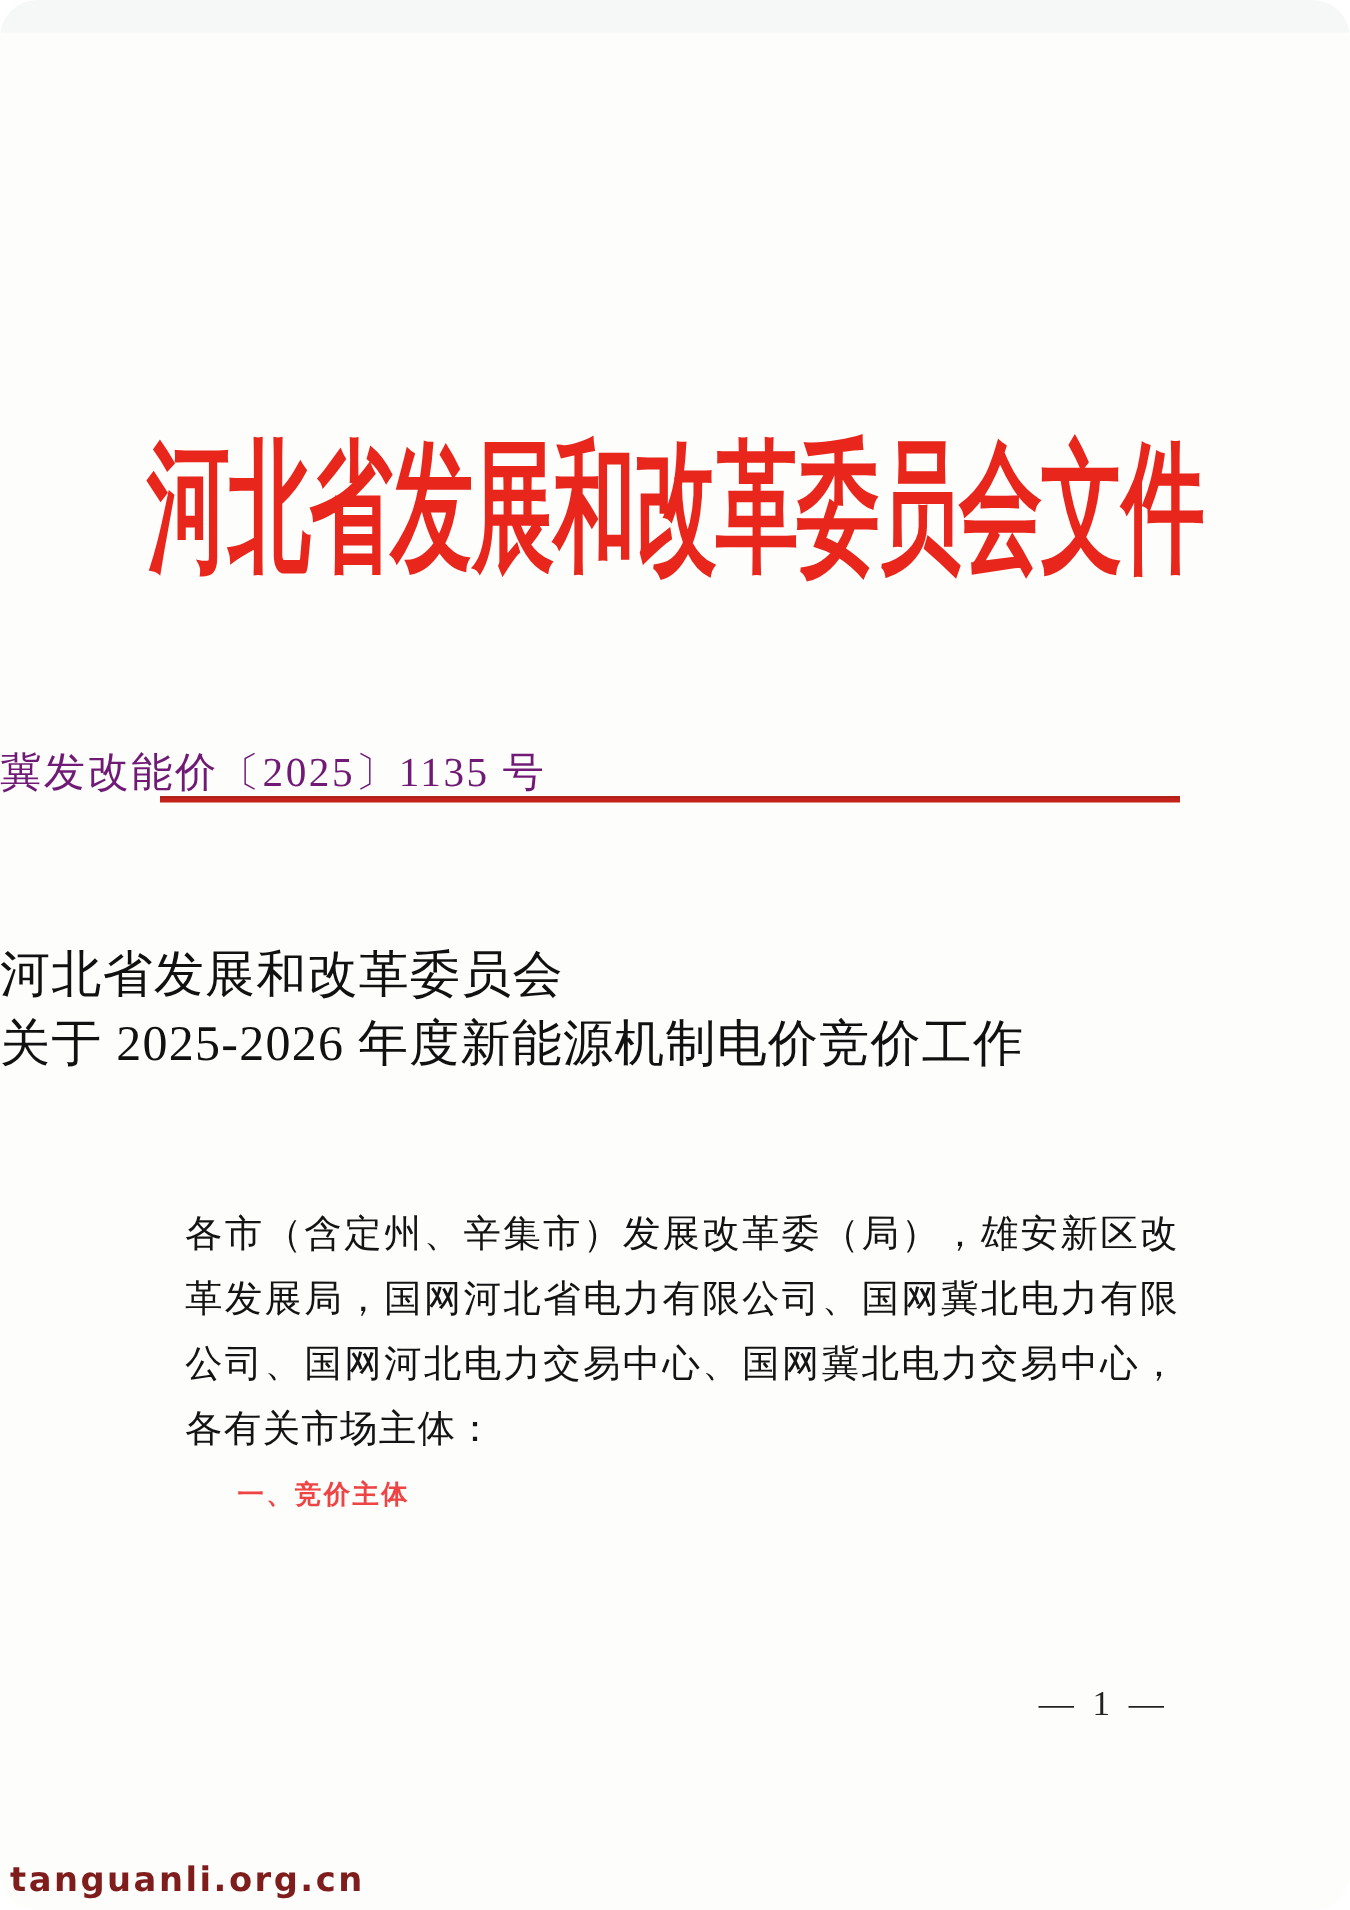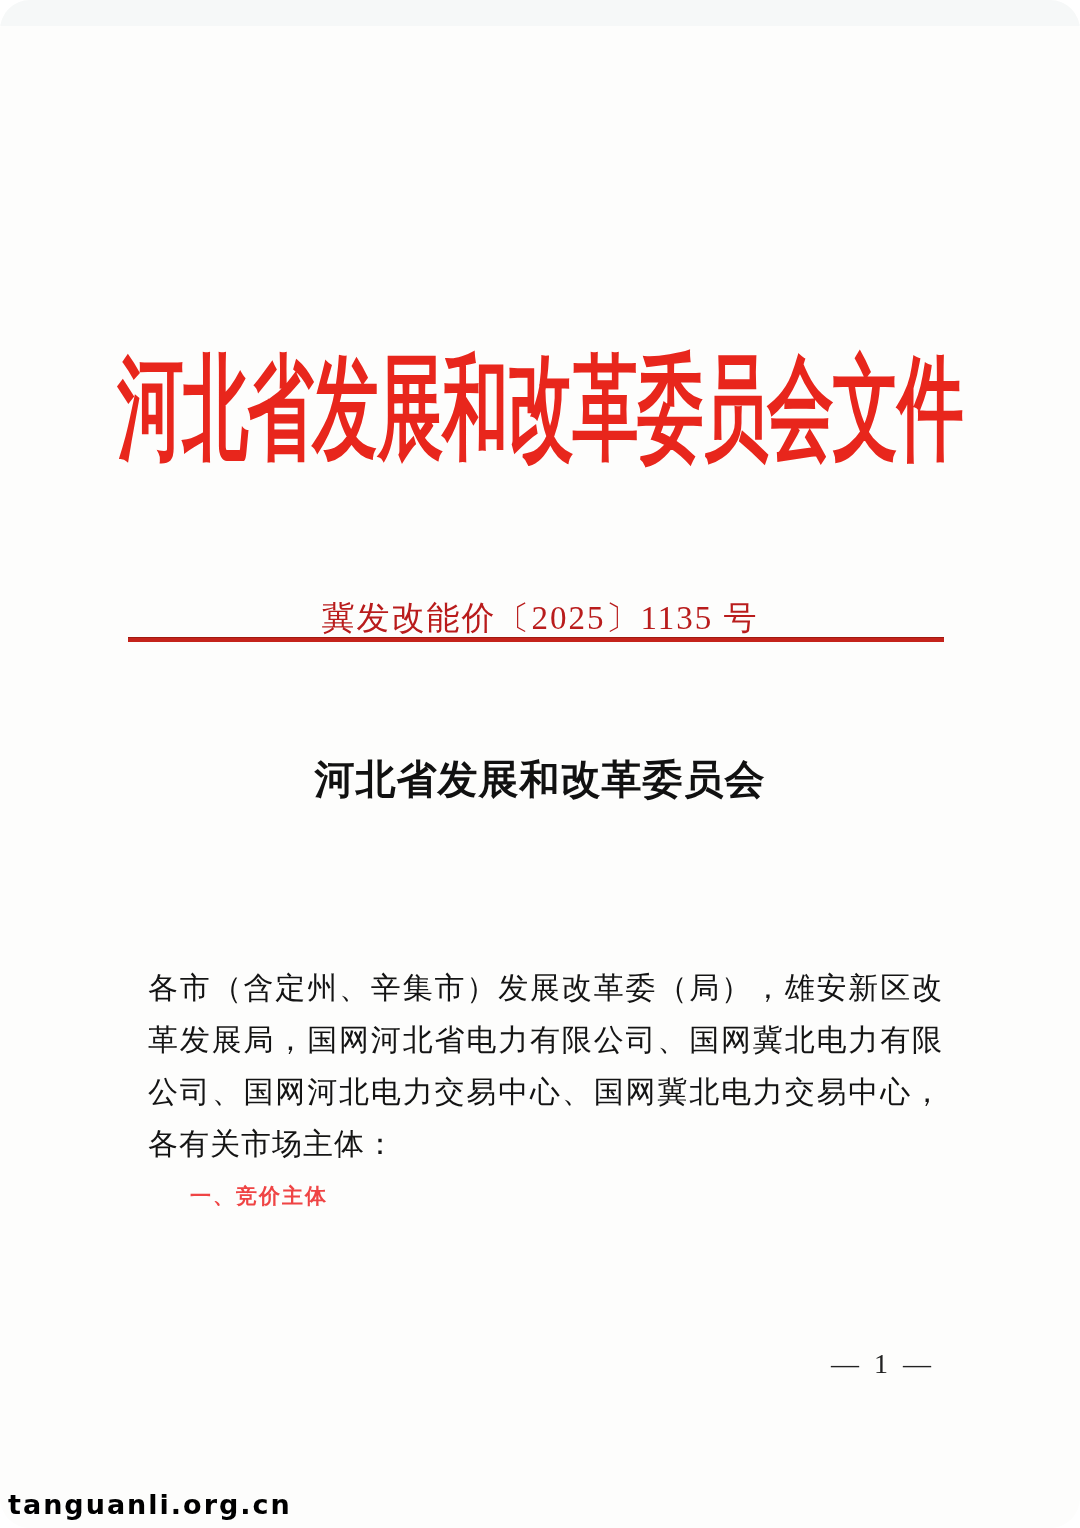--- a/index.html
+++ b/index.html
@@ -29,40 +29,39 @@
     font-size: 66px;
     letter-spacing: -1px;
     line-height: 66px;
     transform: scaleY(1.72);
     transform-origin: 50% 0;
     white-space: nowrap;
   }
   
   .doc-number {
     position: absolute; top: 596px; left: 0; width: 100%;
-    text-align: center;
-    color: #b91c1c;
+    text-align: left;
+    color: #701a75;
     font-size: 33px;
     letter-spacing: 2px;
     white-space: nowrap;
   }
   
   .red-rule {
     position: absolute; top: 637px; left: 128px;
     width: 816px; height: 4px;
     background: #c4231b;
     border-top: 1px solid #a01910;
   }
   
   .title {
     position: absolute; top: 752px; left: 0; width: 100%;
     margin: 0;
-    text-align: center;
     color: #111;
-    font-weight: bold;
+    font-weight: normal;
     font-size: 40px;
     line-height: 55px;
     letter-spacing: 1px;
   }
   
   .body-text {
     position: absolute; top: 962px; left: 148px; width: 795px;
     color: #141414;
     font-size: 30px;
     line-height: 52px;
@@ -84,21 +83,21 @@
   .page-number {
     position: absolute; top: 1348px; right: 145px;
     color: #222;
     font-size: 28px;
     letter-spacing: 4px;
     white-space: nowrap;
   }
   
   .watermark {
     position: absolute; top: 1489px; left: 8px;
-    color: #000000;
+    color: #7f1d1d;
     font-family: "DejaVu Sans", "Liberation Sans", sans-serif;
     font-weight: bold;
     font-size: 27px;
     letter-spacing: 2px;
     white-space: nowrap;
   }
 </style>
 </head>
 <body>
 
@@ -107,20 +106,21 @@
   <div class="scan-band"></div>
 
   <div class="letterhead">河北省发展和改革委员会文件</div>
 
   <div class="doc-number">冀发改能价〔2025〕1135 号</div>
 
   <div class="red-rule"></div>
 
   <h1 class="title">
     <div>河北省发展和改革委员会</div>
+    <div>关于 2025-2026 年度新能源机制电价竞价工作</div>
   </h1>
 
   <div class="body-text">
     <p>各市（含定州、辛集市）发展改革委（局），雄安新区改革发展局，国网河北省电力有限公司、国网冀北电力有限公司、国网河北电力交易中心、国网冀北电力交易中心，各有关市场主体：</p>
     <p class="heading">一、竞价主体</p>
   </div>
 
   <div class="page-number">— 1 —</div>
 
   <div class="watermark">tanguanli.org.cn</div>

